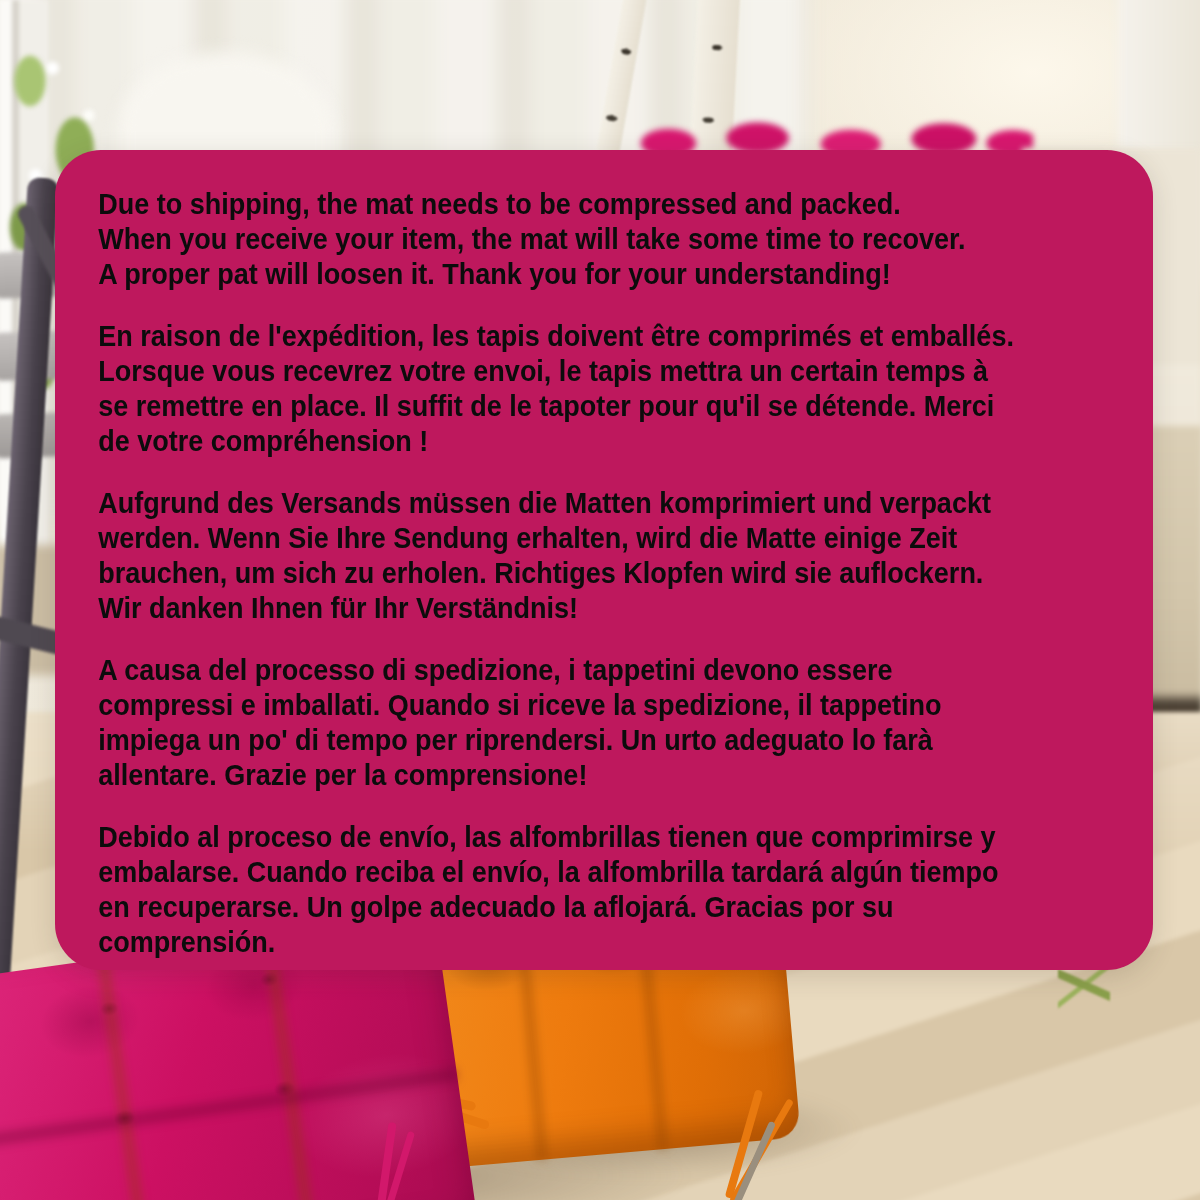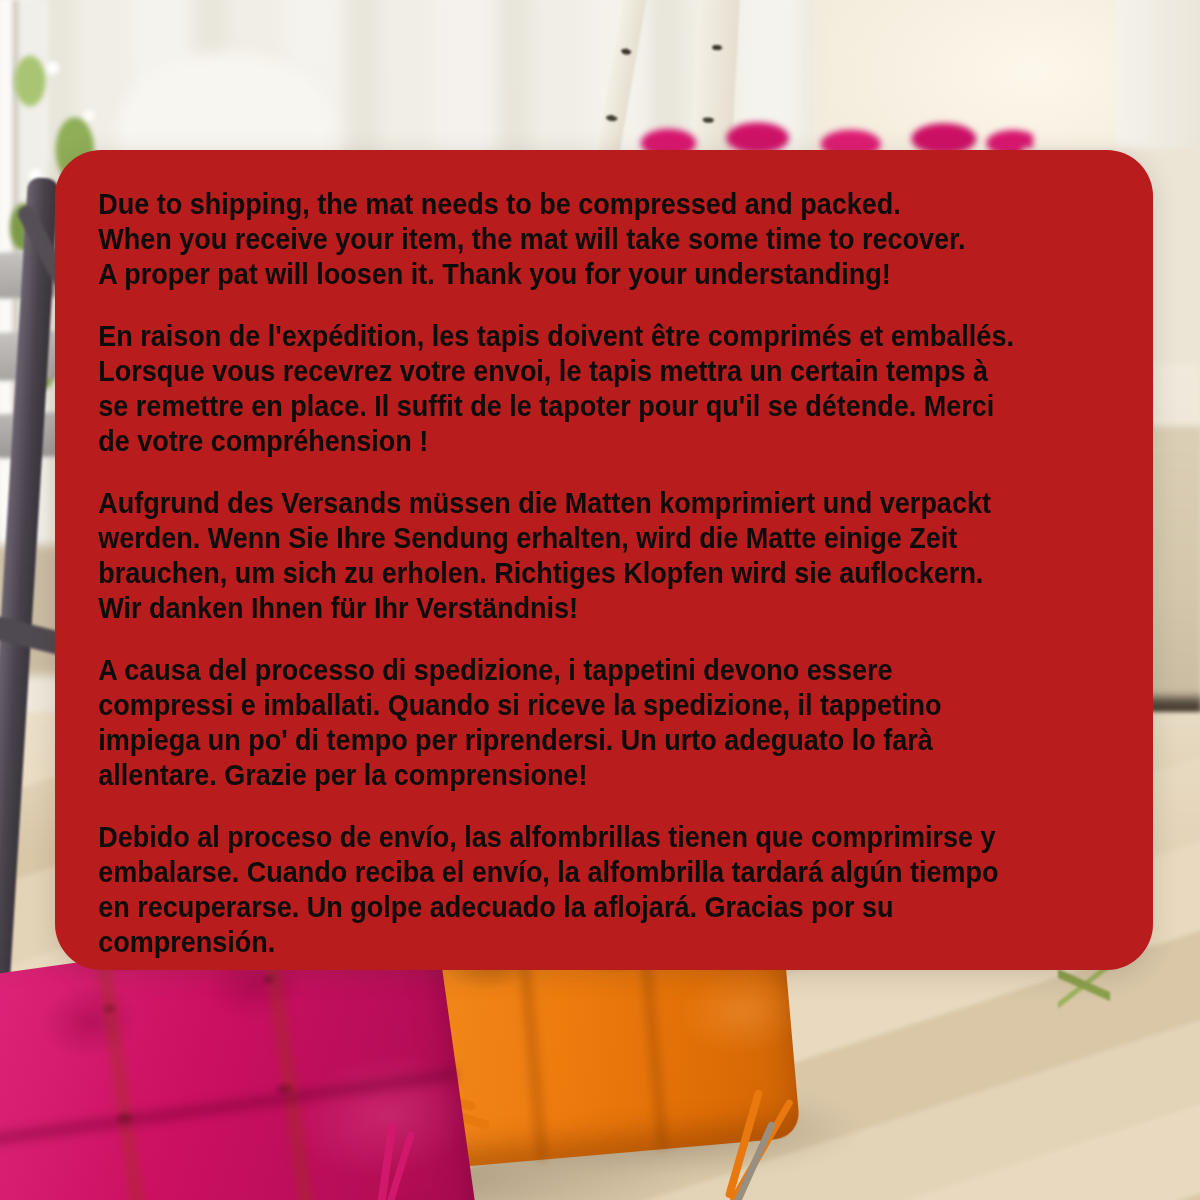--- a/index.html
+++ b/index.html
@@ -120,21 +120,21 @@
   .ot-tip2{left:442px;top:1114px;width:48px;height:9px;transform:rotate(18deg);}
   .ot-long1{left:740px;top:1088px;width:8px;height:112px;transform:rotate(16deg);}
   .ot-long2{left:758px;top:1092px;width:7px;height:118px;transform:rotate(30deg);}
   .ot-grey{left:750px;top:1118px;width:7px;height:95px;transform:rotate(24deg);background:#9a8f7e;}
   .tie-pink{background:#d2186b;}
   .pt-1{left:382px;top:1122px;width:8px;height:96px;transform:rotate(8deg);}
   .pt-2{left:396px;top:1130px;width:7px;height:84px;transform:rotate(17deg);}
 
   
   .notice-card{left:55px;top:150px;width:1098px;height:820px;border-radius:46px;
-    background:#b91c1c;box-shadow:0 6px 26px rgba(60,50,40,.16);overflow:hidden;}
+    background:#be185d;box-shadow:0 6px 26px rgba(60,50,40,.16);overflow:hidden;}
   .notice-text{padding:36px 24px 0 48px;transform:scaleX(.90);transform-origin:left top;
     color:#0c0c0c;font-weight:bold;font-size:30px;line-height:35px;}
   .para{margin:0 0 27px 0;}
   .line{white-space:nowrap;}
 </style>
 </head>
 <body>
 
 <div class="canvas">
 

